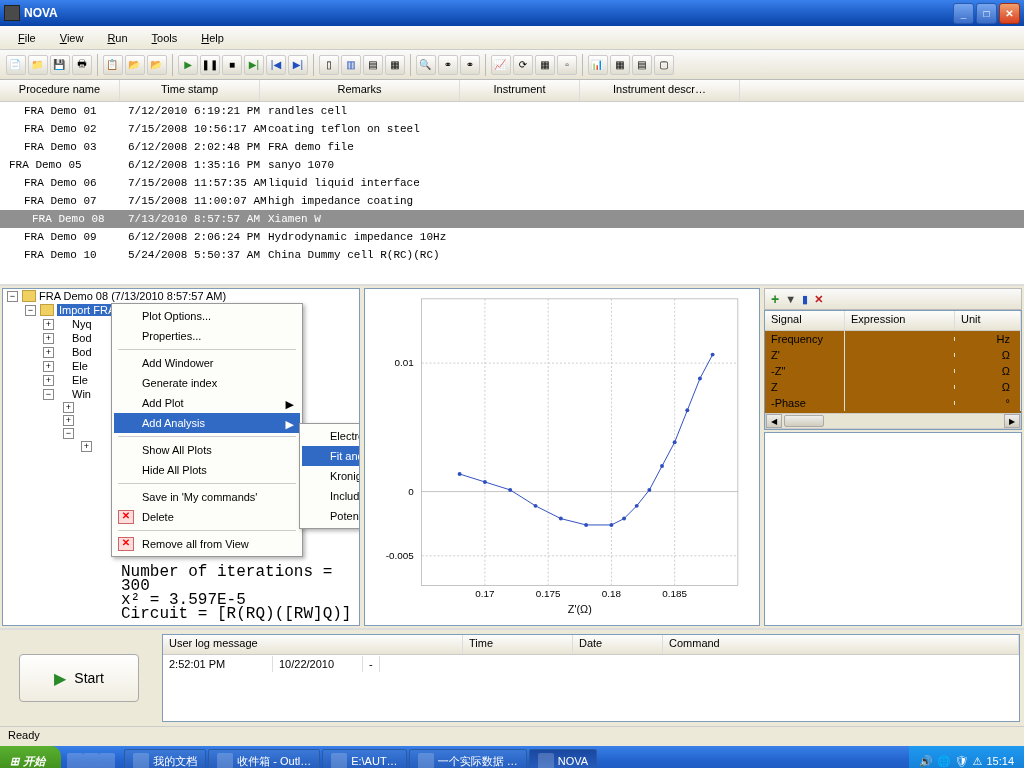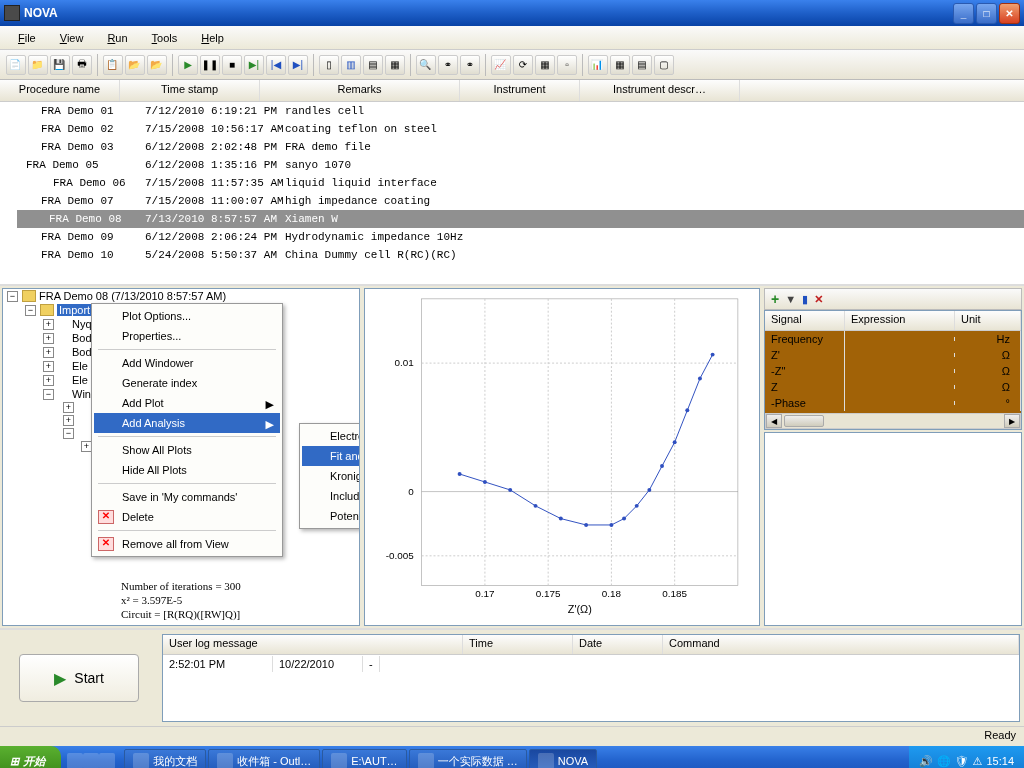--- a/index.html
+++ b/index.html
@@ -15,21 +15,21 @@
 .menubar span:first-letter { text-decoration: underline; }
 .toolbar { height: 30px; background: linear-gradient(to bottom, #fafafa, #e8e4d4); display: flex; align-items: center; padding: 0 6px; gap: 2px; border-bottom: 1px solid #bbb; }
 .tb-btn { width: 20px; height: 20px; background: linear-gradient(to bottom, #fff, #e0ddd0); border: 1px solid #ccc; border-radius: 2px; display: flex; align-items: center; justify-content: center; font-size: 10px; }
 .tb-sep { width: 1px; height: 22px; background: #bbb; margin: 0 3px; }
 .tb-green { color: #2a8a2a; }
 .tb-blue { color: #2050c0; }
 .tb-orange { color: #d08020; }
 .header-row { height: 22px; background: linear-gradient(to bottom, #fdfdfd, #e8e4d4); display: flex; border-bottom: 1px solid #ccc; }
 .header-cell { padding: 3px 8px; border-right: 1px solid #ddd; text-align: center; }
 .data-area { height: 182px; background: white; overflow: hidden; }
-.data-row { display: flex; height: 18px; align-items: center; padding: 0; margin-left: 17px; }
+.data-row { display: flex; height: 18px; align-items: center; padding: 0; }
 .data-row.selected { background: #909090; color: white; }
 .data-cell { padding: 1px 8px; font-family: "Courier New", monospace; font-size: 11px; white-space: nowrap; }
 .middle-section { height: 344px; display: flex; background: #ece9d8; border-top: 2px solid #ddd; }
 .tree-panel { width: 358px; background: white; border: 1px solid #7f9db9; margin: 2px; overflow: hidden; position: relative; }
 .tree-node { padding: 1px 0; display: flex; align-items: center; font-family: Arial, sans-serif; font-size: 11px; white-space: nowrap; }
 .tree-toggle { width: 11px; height: 11px; border: 1px solid #888; display: inline-flex; align-items: center; justify-content: center; font-size: 9px; margin-right: 4px; background: white; line-height: 1; }
 .tree-icon { width: 14px; height: 12px; display: inline-block; margin-right: 3px; background: #f0d060; border: 1px solid #c0a040; }
 .tree-icon.red { background: #ffdddd; border-color: #cc6666; color: red; font-weight: bold; text-align: center; line-height: 10px; font-size: 10px; }
 .tree-selected { background: #316ac5; color: white; padding: 0 2px; }
 .plot-panel { width: 396px; background: white; border: 1px solid #7f9db9; margin: 2px; position: relative; }
@@ -45,21 +45,21 @@
 .menu-item.highlight { background: #316ac5; color: white; }
 .menu-sep { height: 1px; background: #ccc; margin: 3px 4px; }
 .menu-item .arrow { position: absolute; right: 6px; top: 5px; }
 .menu-icon { position: absolute; left: 4px; top: 3px; width: 16px; height: 14px; }
 .bottom-area { height: 98px; display: flex; border-top: 2px solid #ddd; background: #ece9d8; }
 .start-btn-box { width: 158px; display: flex; align-items: center; justify-content: center; padding: 8px; }
 .start-btn { width: 120px; height: 48px; background: linear-gradient(to bottom, #fff, #f0ede0); border: 1px solid #aaa; border-radius: 4px; display: flex; align-items: center; justify-content: center; gap: 8px; font-size: 14px; }
 .log-area { flex: 1; background: white; border: 1px solid #7f9db9; margin: 4px; }
 .log-header { height: 20px; background: linear-gradient(to bottom, #fdfdfd, #e8e4d4); display: flex; border-bottom: 1px solid #ccc; }
 .log-row { display: flex; height: 18px; align-items: center; }
-.statusbar { height: 20px; background: #ece9d8; padding: 2px 8px; border-top: 1px solid #ccc; text-align: right; }
+.statusbar { height: 20px; background: #ece9d8; padding: 2px 8px; border-top: 1px solid #ccc; }
 .taskbar { height: 30px; background: linear-gradient(to bottom, #3980e8 0%, #2262cc 50%, #1a52b8 100%); display: flex; align-items: center; color: white; font-size: 11px; }
 .start-button { height: 30px; padding: 0 16px 0 10px; background: linear-gradient(to bottom, #5ab030 0%, #3a8818 100%); display: flex; align-items: center; gap: 4px; font-weight: bold; font-style: italic; border-radius: 0 10px 10px 0; }
 .task-item { height: 24px; padding: 0 8px; margin: 0 1px; background: linear-gradient(to bottom, #3a78d8, #2058b8); border: 1px solid #2a5aa0; border-radius: 2px; display: flex; align-items: center; gap: 4px; max-width: 140px; overflow: hidden; }
 .task-item.active { background: linear-gradient(to bottom, #1a48a0, #2860c0); }
 .tray { margin-left: auto; height: 30px; background: linear-gradient(to bottom, #1e9af0, #1278d0); display: flex; align-items: center; padding: 0 10px; gap: 4px; }
 .scrollbar-h { height: 16px; background: #e8e4d4; border: 1px solid #ccc; display: flex; }
 .sb-btn { width: 16px; background: linear-gradient(to bottom, #eee, #d0ccbc); border: 1px solid #aaa; display: flex; align-items: center; justify-content: center; font-size: 8px; }
 .sb-track { flex: 1; position: relative; }
 .sb-thumb { position: absolute; left: 2px; width: 40px; height: 12px; top: 1px; background: linear-gradient(to bottom, #eee, #d0ccbc); border: 1px solid #aaa; border-radius: 2px; }
 svg.plot-svg { width: 100%; height: 100%; }
@@ -146,21 +146,21 @@
       <div class="data-cell" style="width:120px;padding-left:24px">FRA Demo 03</div>
       <div class="data-cell" style="width:140px">6/12/2008 2:02:48 PM</div>
       <div class="data-cell">FRA demo file</div>
     </div>
     <div class="data-row">
       <div class="data-cell" style="width:120px;padding-left:9px">FRA Demo 05</div>
       <div class="data-cell" style="width:140px">6/12/2008 1:35:16 PM</div>
       <div class="data-cell">sanyo 1070</div>
     </div>
     <div class="data-row">
-      <div class="data-cell" style="width:120px;padding-left:36px">FRA Demo 06</div>
+      <div class="data-cell" style="width:120px;padding-left:24px">FRA Demo 06</div>
       <div class="data-cell" style="width:140px">7/15/2008 11:57:35 AM</div>
       <div class="data-cell">liquid liquid interface</div>
     </div>
     <div class="data-row">
       <div class="data-cell" style="width:120px;padding-left:24px">FRA Demo 07</div>
       <div class="data-cell" style="width:140px">7/15/2008 11:00:07 AM</div>
       <div class="data-cell">high impedance coating</div>
     </div>
     <div class="data-row selected">
       <div class="data-cell" style="width:120px;padding-left:32px">FRA Demo 08</div>
@@ -236,27 +236,27 @@
       <div class="tree-node">
           <span class="tree-toggle">−</span>
           <span style="width:14px;display:inline-block"></span>
         </div>
       <div class="tree-node" style="padding-left:18px">
           <span class="tree-toggle">+</span>
           <span style="width:14px;display:inline-block"></span>
         </div>
     </div>
 
-    <div style="position:absolute;bottom:4px;left:118px;font-family:Liberation Serif, serif;font-size:11px;line-height:14px">
+    <div style="position:absolute;bottom:4px;left:118px;font-family:Liberation Mono, monospace;font-size:16px;line-height:14px">
       <div>Number of iterations = 300</div>
       <div>x² = 3.597E-5</div>
       <div>Circuit = [R(RQ)([RW]Q)]</div>
     </div>
 
-    <div class="context-menu" style="left:88px;top:14px;width:192px" id="ctx-menu">
+    <div class="context-menu" style="left:108px;top:14px;width:192px" id="ctx-menu">
         <div class="menu-item">Plot Options...</div>
         <div class="menu-item">Properties...</div>
         <div class="menu-sep"></div>
         <div class="menu-item">Add Windower</div>
         <div class="menu-item">Generate index</div>
         <div class="menu-item">Add Plot<span class="arrow">▶</span></div>
         <div class="menu-item highlight">Add Analysis<span class="arrow">▶</span></div>
         <div class="menu-sep"></div>
         <div class="menu-item">Show All Plots</div>
         <div class="menu-item">Hide All Plots</div>

